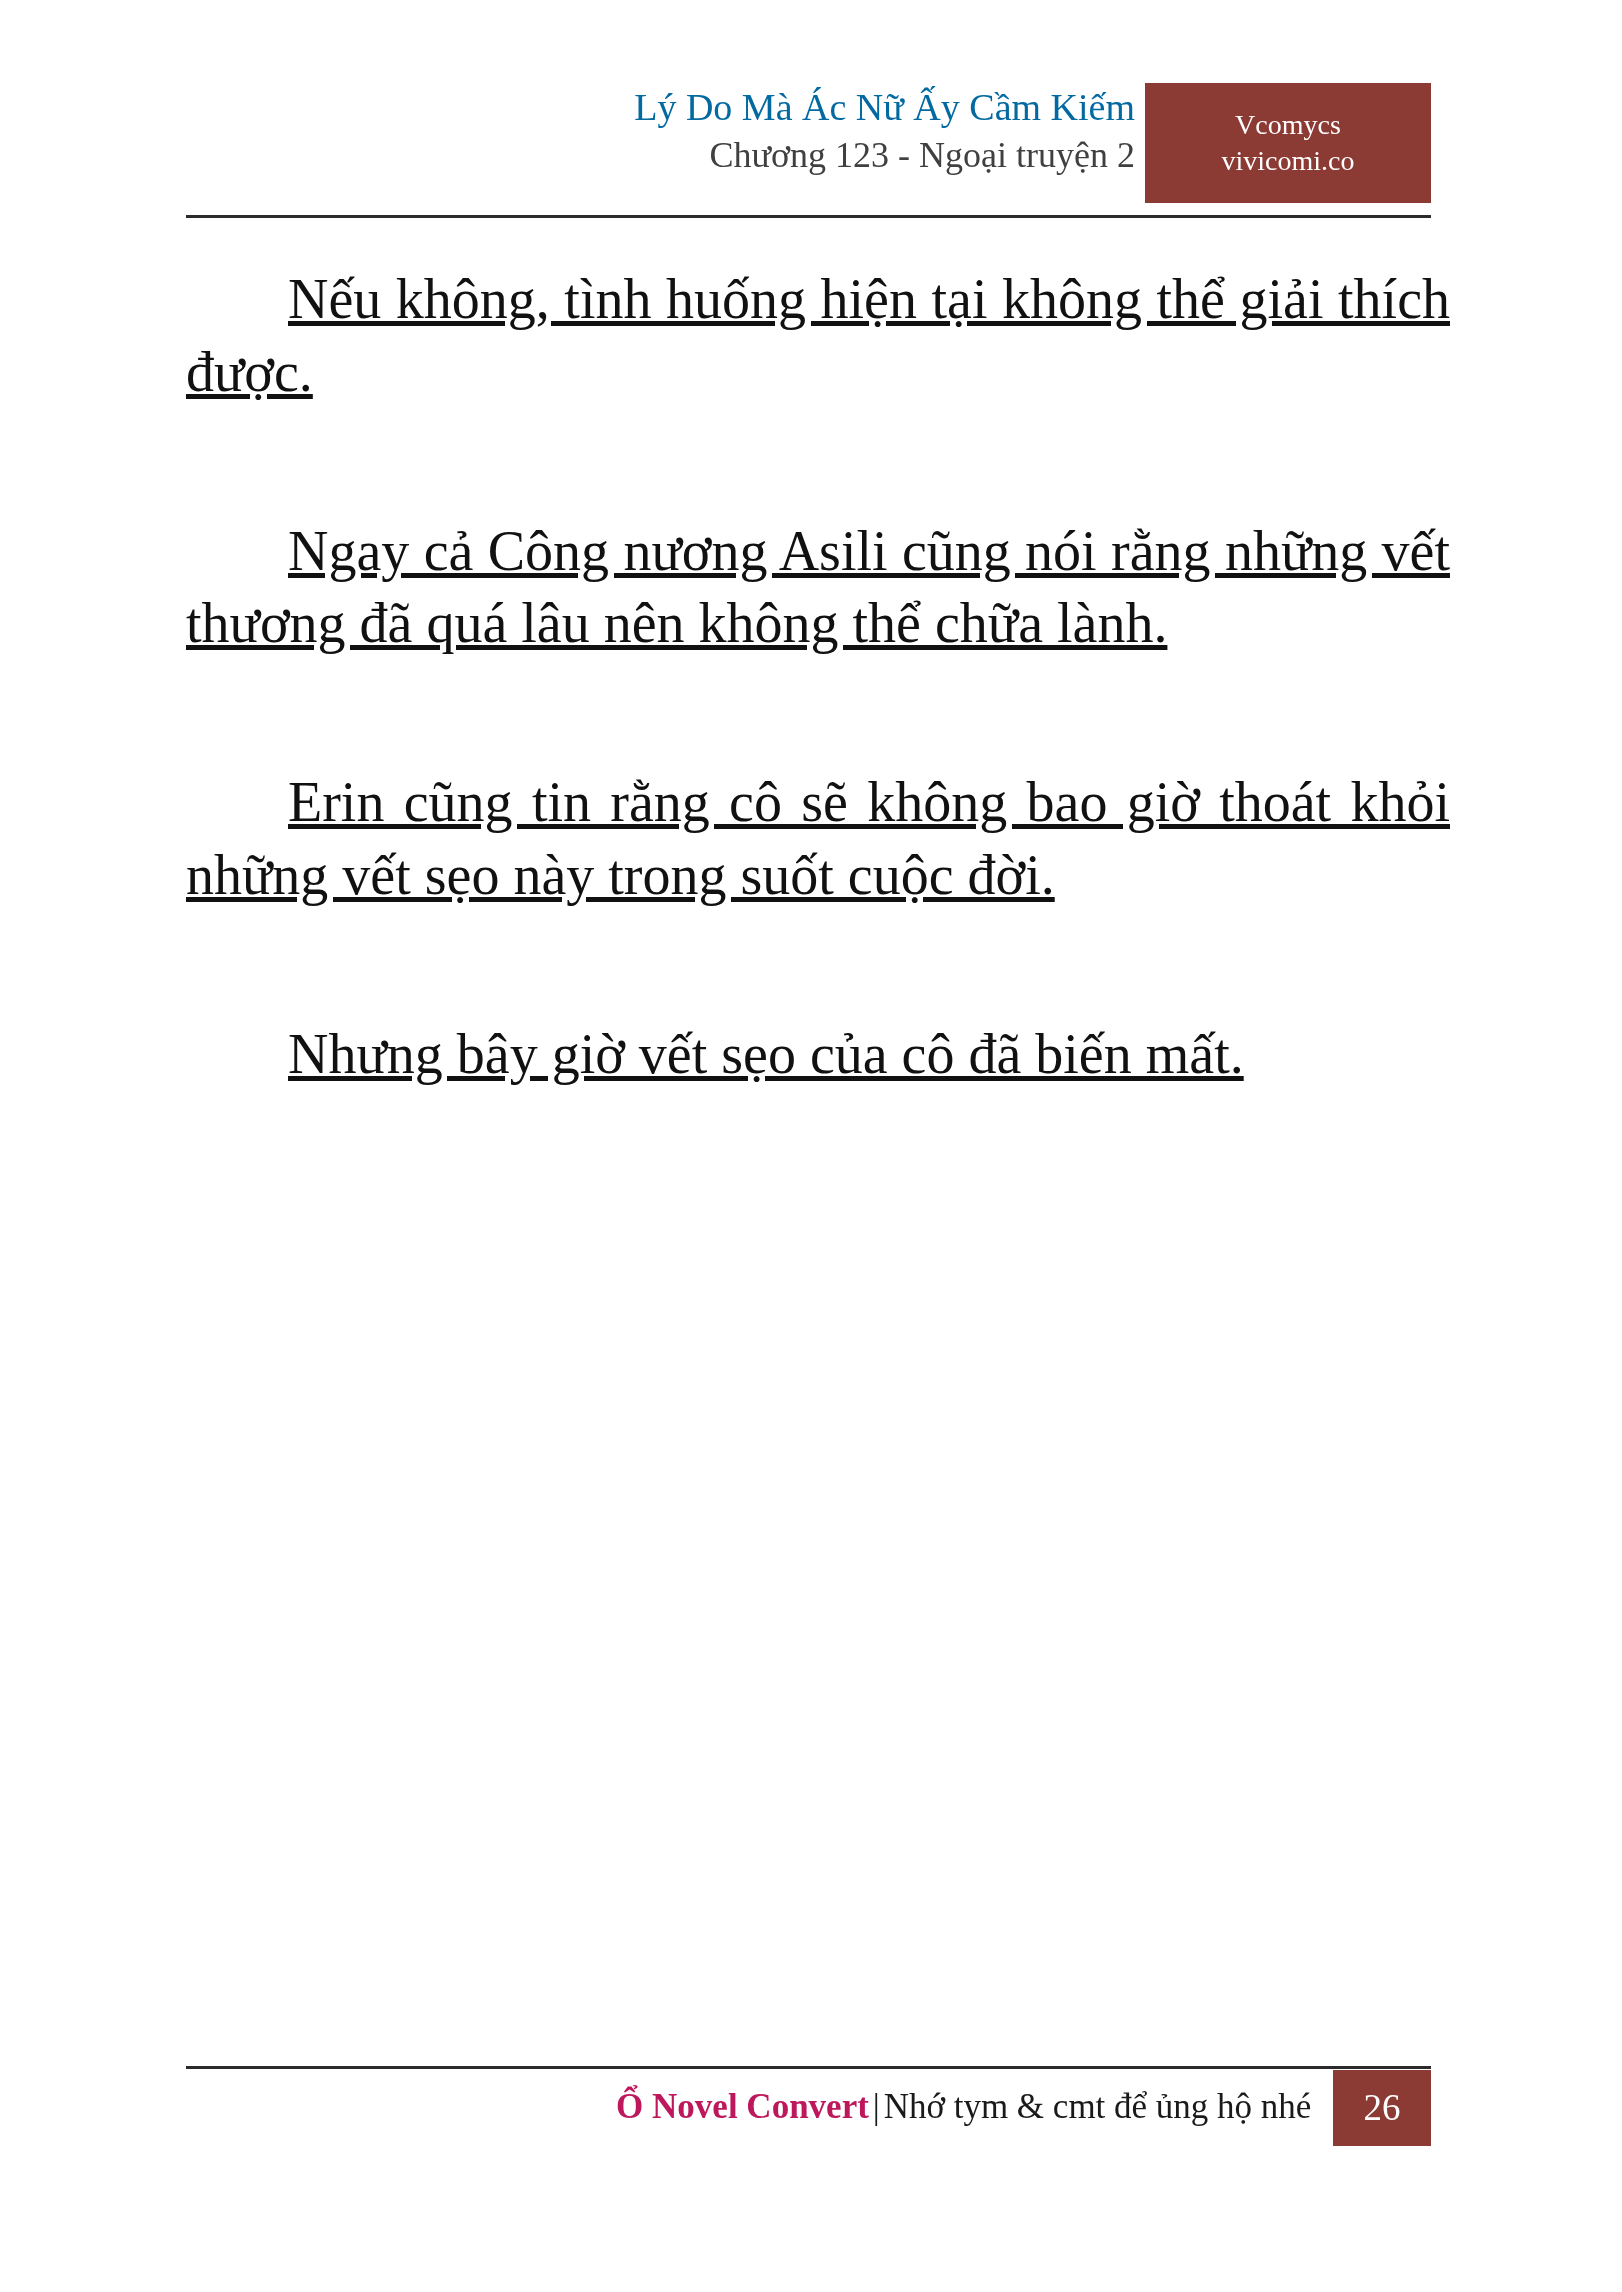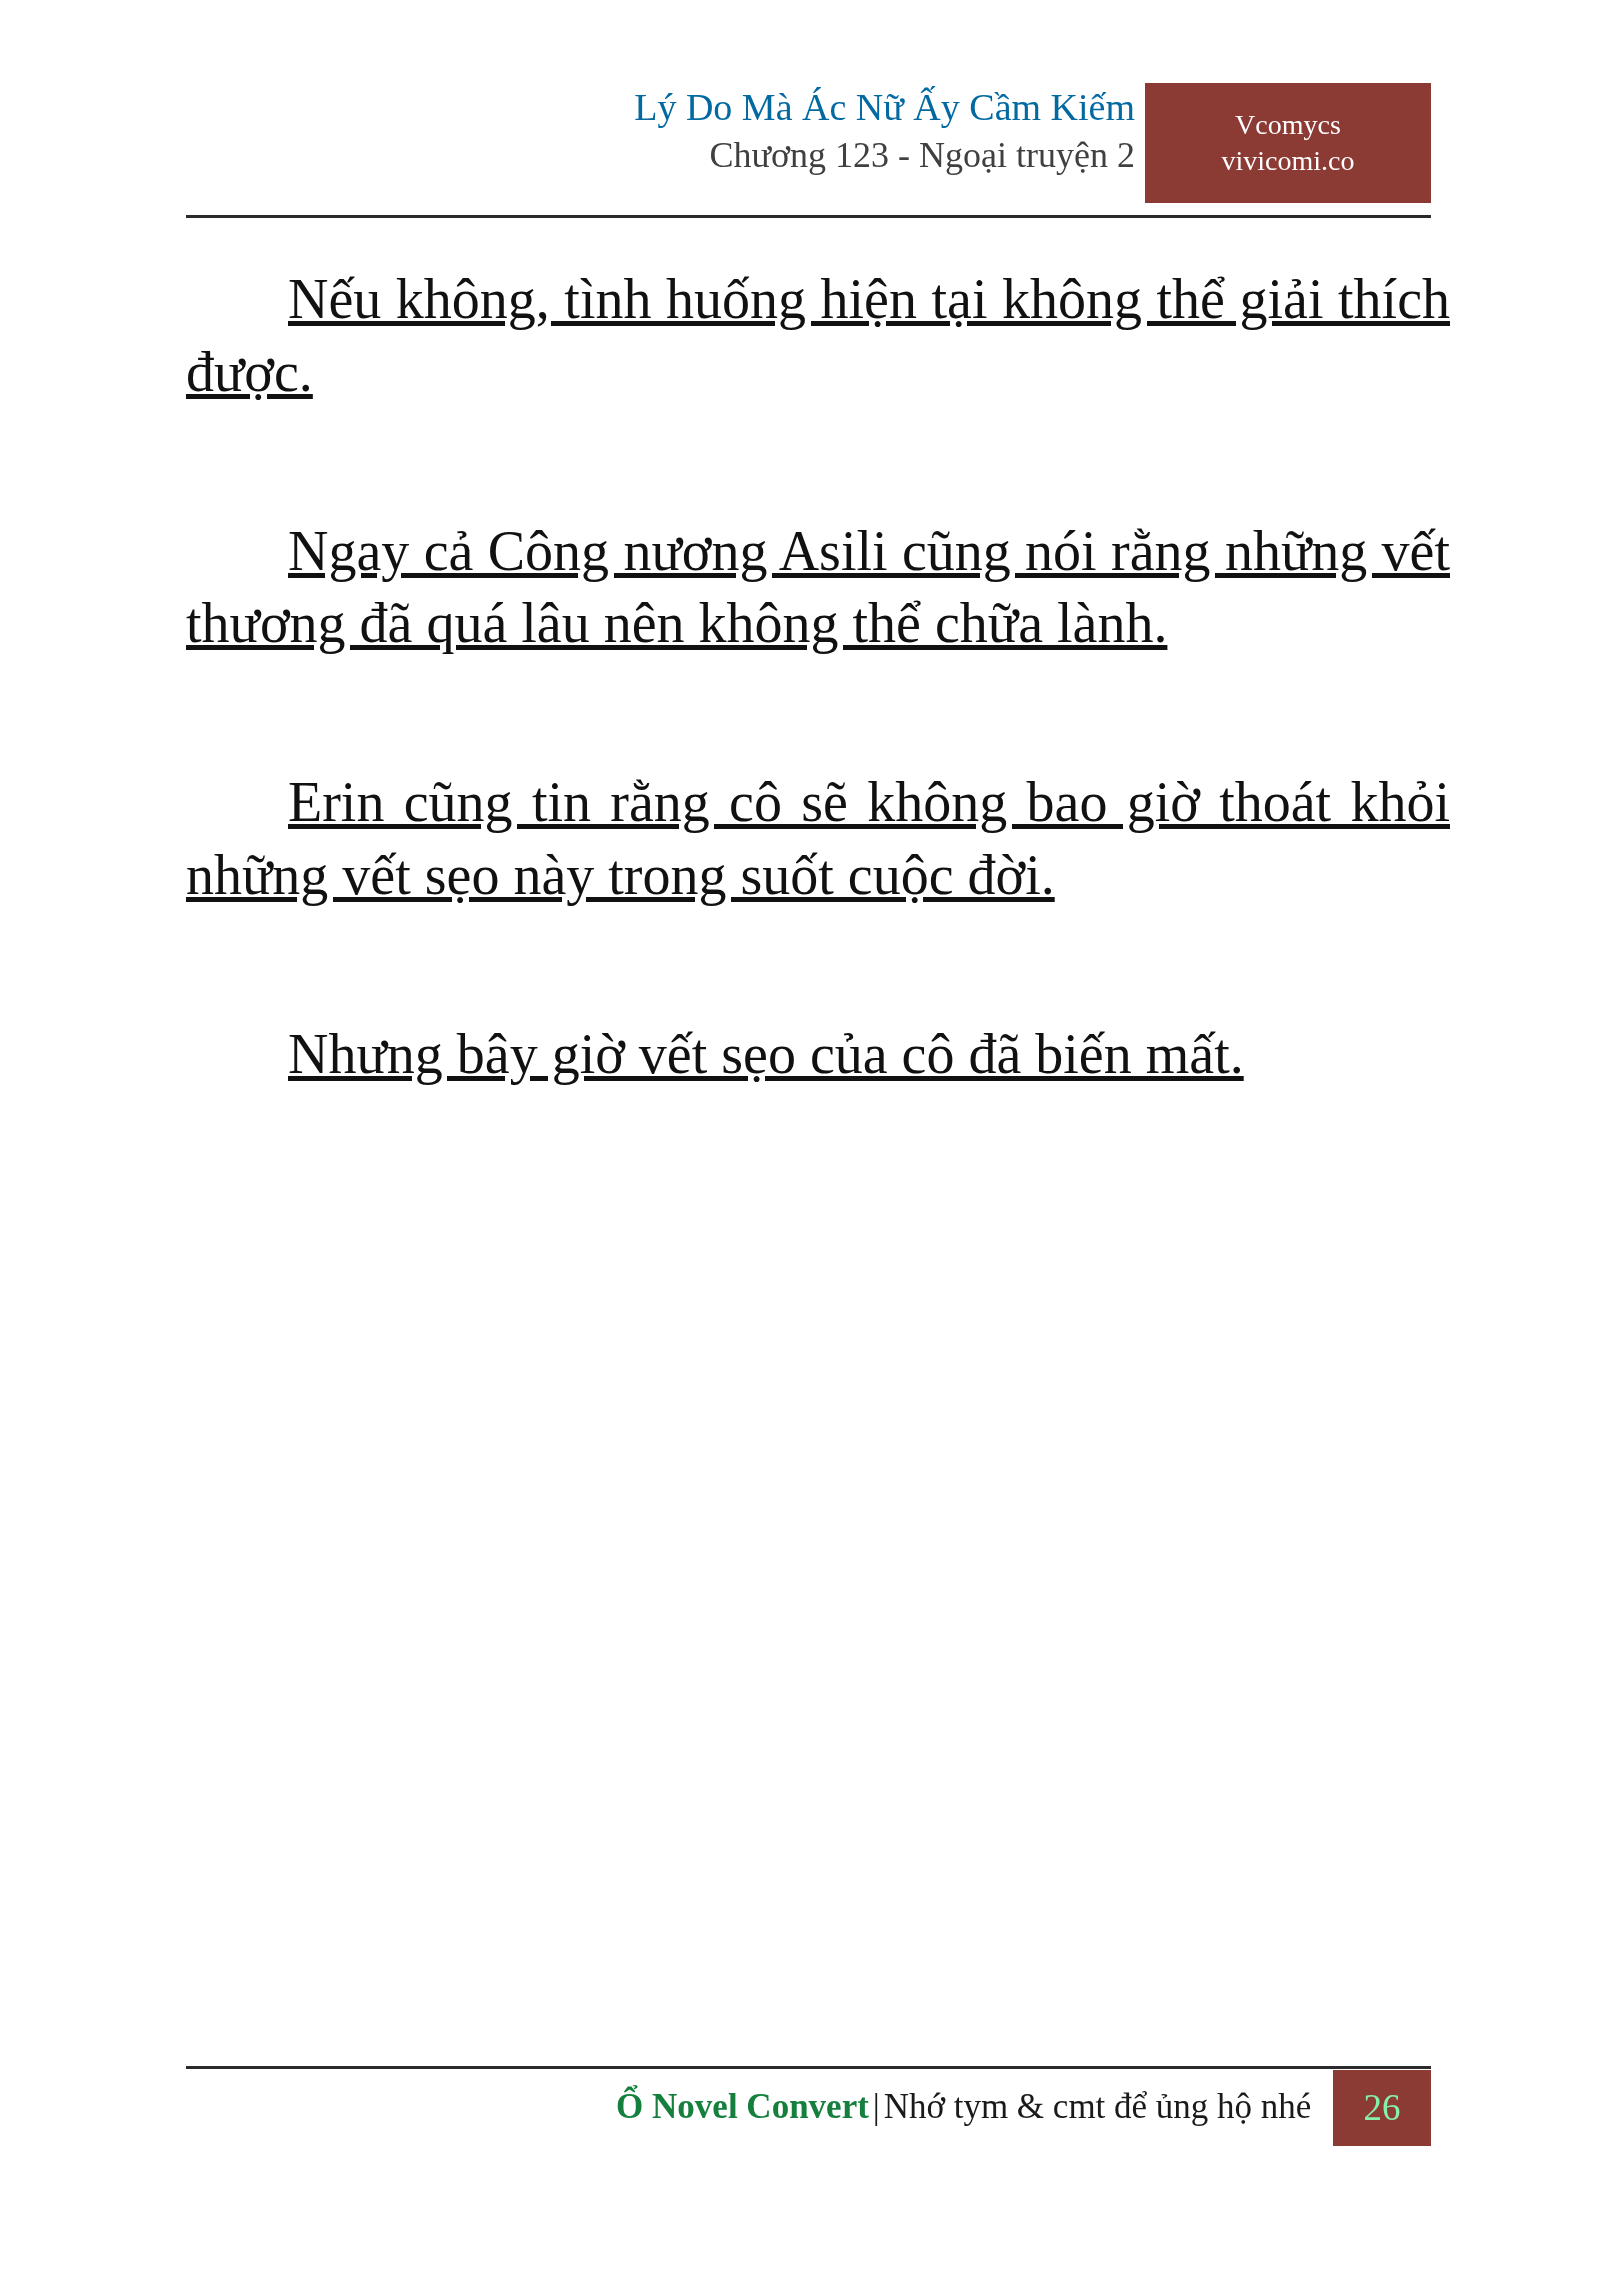--- a/index.html
+++ b/index.html
@@ -126,32 +126,32 @@
   }
   .footer-text {
     font-size: 35px;
     font-family: "Liberation Serif", serif;
     color: #1a1a1a;
     white-space: nowrap;
     margin-right: 21.6px;
     padding-bottom: 2px;
   }
   .footer-brand {
-    color: #15803d;
+    color: #be185d;
     font-weight: bold;
   }
   .footer-sep {
     color: #1a1a1a;
     padding: 0 3.9px;
   }
   .page-number-box {
     width: 98px;
     height: 76px;
     background: #8c3a34;
-    color: #86efac;
+    color: #ffffff;
     display: flex;
     align-items: center;
     justify-content: center;
     font-size: 37px;
     font-family: "Liberation Serif", serif;
   }
 
   
   .watermark {
     position: absolute;

